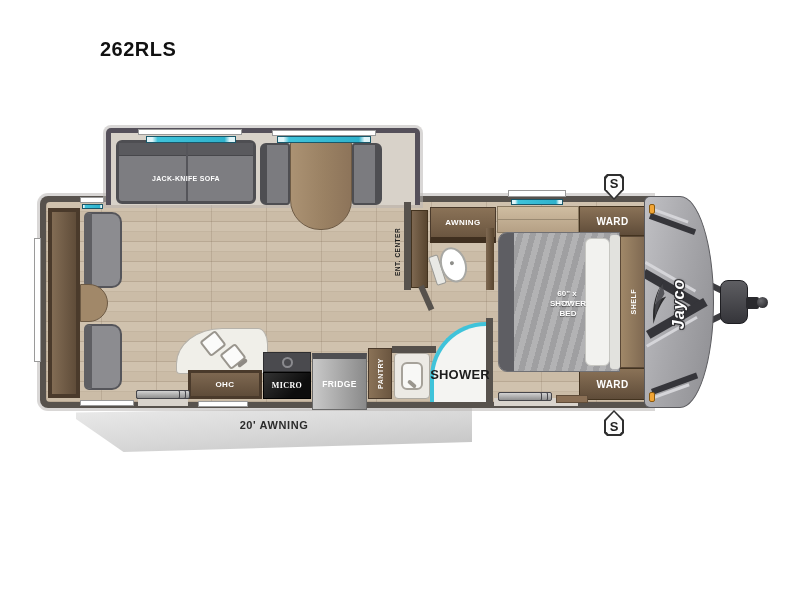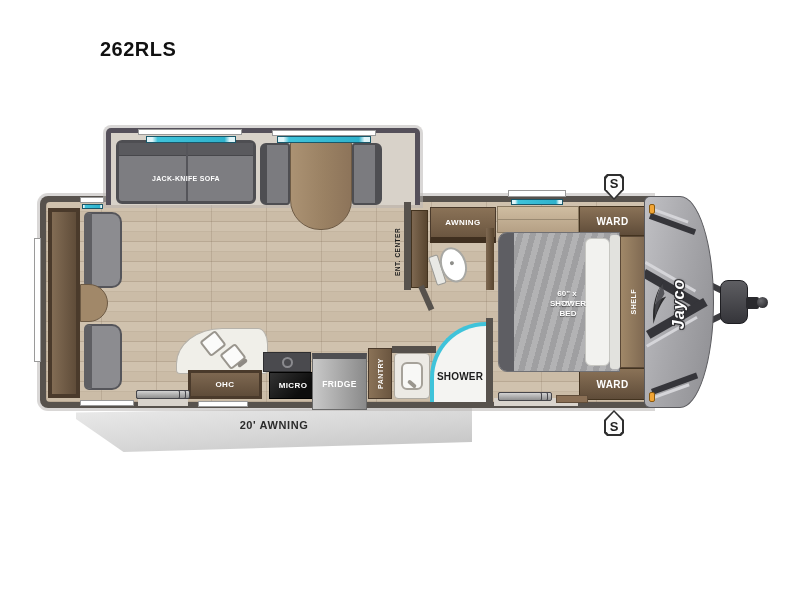--- a/index.html
+++ b/index.html
@@ -65,22 +65,22 @@
   .sink-1{left:203px;top:334px;transform:rotate(-38deg);}
   .sink-2{left:223px;top:347px;transform:rotate(-38deg);}
   .faucet{left:237px;top:361px;width:11px;height:4px;background:#8e8a84;border-radius:2px;
           transform:rotate(-38deg);z-index:5;}
   .kit-ohc{left:188px;top:370px;width:74px;height:29px;background:#4a3a2b;z-index:4;}
   .kit-ohc-in{left:3px;top:3px;right:3px;bottom:3px;background:linear-gradient(#7e6851,#5f4c39);}
   .hlbl{font-weight:bold;color:#fff;letter-spacing:.4px;text-align:center;}
   .kit-ohc-label{left:0;right:0;top:10px;font-size:8px;}
   .stove{left:263px;top:352px;width:48px;height:20px;background:#4a4a4e;border:1px solid #2e2e30;z-index:4;}
   .burner{left:18px;top:4px;width:11px;height:11px;border:2px solid #8b8b8f;border-radius:50%;}
-  .micro{left:269px;top:372px;width:48px;height:27px;background:linear-gradient(135deg,#333 0%,#0d0d0d 70%);
-         border:1px solid #000;z-index:4;display:flex;align-items:center;justify-content:center;}
+  .micro{left:263px;top:372px;width:48px;height:27px;background:linear-gradient(135deg,#333 0%,#0d0d0d 70%);
+         border:1px solid #000;z-index:4;display:flex;align-items:center;justify-content:center;font-family:Liberation Serif, serif;}
   .micro-label{position:static;font-size:8px;}
   .fridge{left:312px;top:353px;width:55px;height:57px;background:linear-gradient(90deg,#c9c9c9,#8a8a8a);
           border:1px solid #6b6b6b;border-top:6px solid #4f4f52;z-index:4;
           display:flex;align-items:center;justify-content:center;}
   .fridge-label{position:static;font-size:8.5px;}
   .pantry{left:368px;top:348px;width:24px;height:51px;background:linear-gradient(90deg,#8a7257,#6b5640);
           border:1px solid #4a3a2b;z-index:4;display:flex;align-items:center;justify-content:center;}
   .pantry-label{position:static;font-size:7px;}
 
   
@@ -102,21 +102,21 @@
   .part-upper{left:486px;top:228px;width:8px;height:62px;background:linear-gradient(90deg,#7e6851,#58452f);z-index:4;}
   .part-lower{left:486px;top:318px;width:7px;height:88px;background:#57524d;z-index:4;}
   .sink-trim{left:392px;top:346px;width:44px;height:7px;background:#55504b;z-index:4;}
   .bath-sink{left:394px;top:353px;width:36px;height:46px;background:#eceae5;border:1px solid #aeaaa2;
              border-radius:4px;z-index:4;}
   .bath-basin{left:6px;top:8px;width:22px;height:28px;background:#f8f8f6;border:2px solid #a6a29a;border-radius:6px;}
   .bath-faucet{left:12px;top:28px;width:10px;height:4px;background:#9a968e;border-radius:2px;transform:rotate(40deg);}
   .shower{left:430px;top:322px;width:56px;height:80px;background:#f4f4f2;z-index:4;
           border-radius:56px 0 0 0;border-top:4px solid #3fc3da;border-left:4px solid #3fc3da;
           display:flex;align-items:flex-end;justify-content:center;padding-bottom:20px;}
-  .shower-label{position:static;font-size:10px;color:#1d1d1d;font-weight:bold;letter-spacing:.2px;text-align:right;}
+  .shower-label{position:static;font-size:13px;color:#1d1d1d;font-weight:bold;letter-spacing:.2px;text-align:right;}
 
   
   .dresser{left:497px;top:206px;width:82px;height:27px;background:linear-gradient(#cfbda1,#b5a085);
            border:1px solid #8a7a62;z-index:4;}
   .dresser-line{left:0;right:0;top:12px;height:1px;background:#9a8a72;}
   .ward{width:67px;background:linear-gradient(#8a7257,#5f4c39);border:1px solid #43331f;z-index:4;
         display:flex;align-items:center;justify-content:center;}
   .ward-front{left:579px;top:206px;height:30px;}
   .ward-rear{left:579px;top:368px;height:32px;}
   .ward-label{position:static;font-size:10px;}

